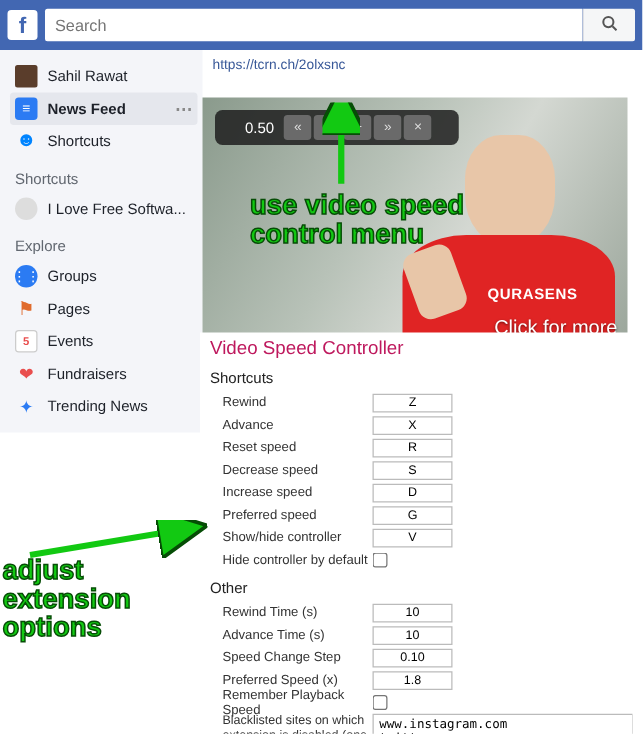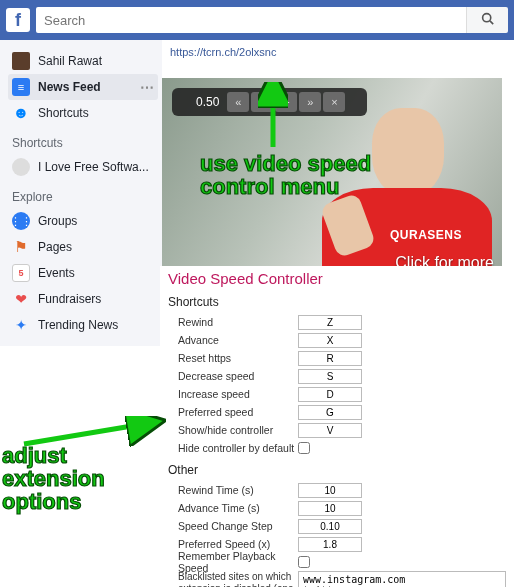--- a/index.html
+++ b/index.html
@@ -171,21 +171,21 @@
   <div id="shortcut-rows">
       <div class="row">
         <span class="lbl">Rewind</span>
         <input type="text" class="wide" value="Z" style="">
       </div>
       <div class="row">
         <span class="lbl">Advance</span>
         <input type="text" class="wide" value="X" style="">
       </div>
       <div class="row">
-        <span class="lbl">Reset https</span>
+        <span class="lbl">Reset speed</span>
         <input type="text" class="wide" value="R" style="">
       </div>
       <div class="row">
         <span class="lbl">Decrease speed</span>
         <input type="text" class="wide" value="S" style="">
       </div>
       <div class="row">
         <span class="lbl">Increase speed</span>
         <input type="text" class="wide" value="D" style="">
       </div>

